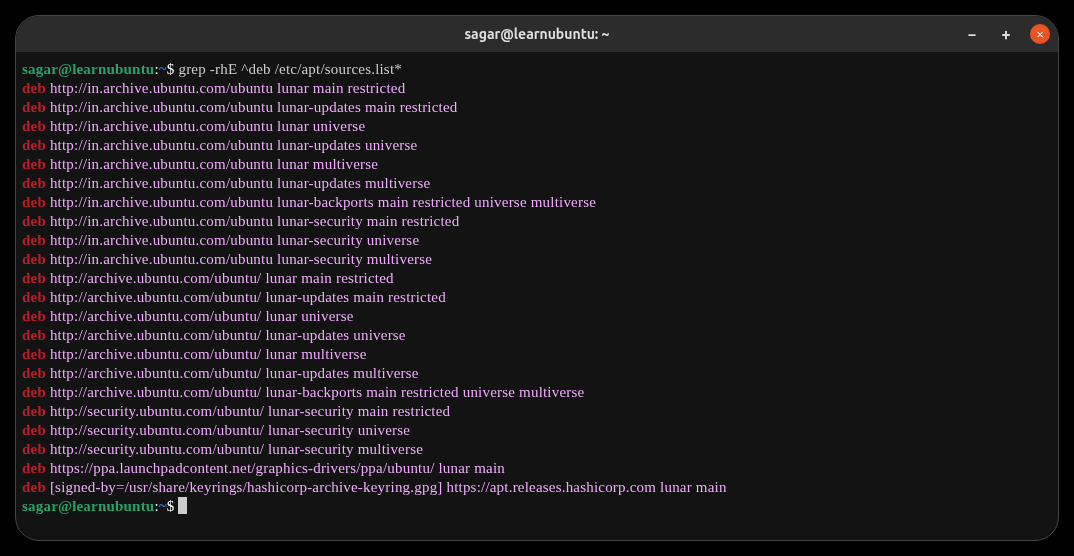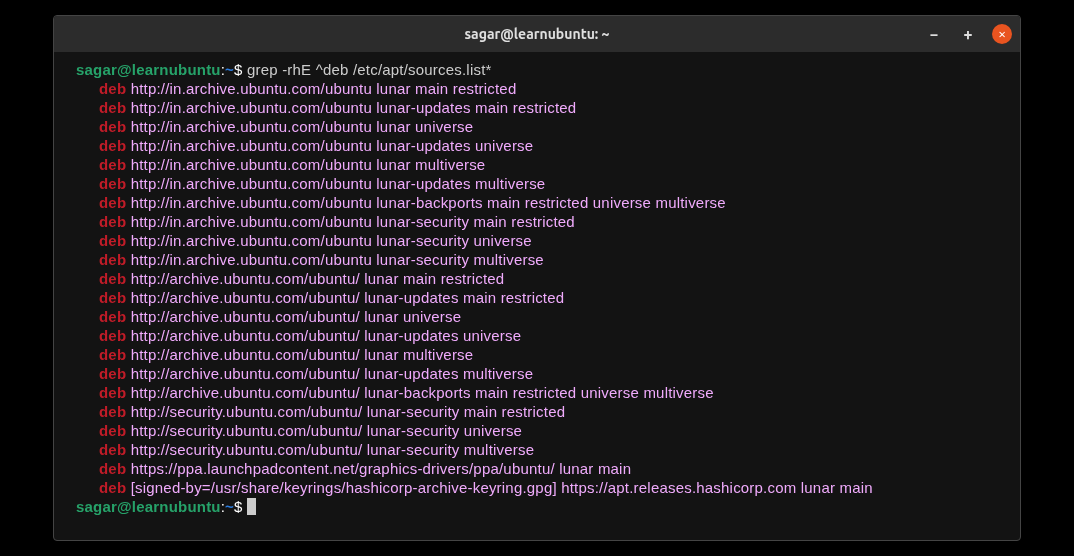--- a/index.html
+++ b/index.html
@@ -10,24 +10,24 @@
     body {
       background: #000;
       width: 1074px;
       height: 556px;
       display: flex;
       align-items: center;
       justify-content: center;
       font-family: 'Ubuntu Mono', 'DejaVu Sans Mono', 'Consolas', monospace;
     }
     .window {
-      width: 968px;
+      width: 1044px;
       height: 526px;
       background: #131313;
-      border-radius: 4px;
+      border-radius: 24px;
       overflow: hidden;
       border: 1px solid #444;
     }
     .titlebar {
       background: #2c2c2c;
       height: 36px;
       display: flex;
       align-items: center;
       position: relative;
       padding: 0 10px;
@@ -66,34 +66,34 @@
       border-radius: 50%;
       display: flex;
       align-items: center;
       justify-content: center;
       color: #fff;
       cursor: pointer;
       font-size: 12px;
       font-weight: bold;
     }
     .terminal-body {
-      padding: 8px 22px;
+      padding: 8px 6px;
       font-size: 15px;
       line-height: 19px;
       color: #cccccc;
       white-space: pre;
-      font-family: Liberation Sans, sans-serif;
+      font-family: Liberation Serif, serif;
       letter-spacing: 0.2px;
     }
     .prompt-user { color: #26a269; font-weight: bold; }
     .prompt-colon { color: #ffffff; }
     .prompt-path { color: #2a7bde; font-weight: bold; }
     .prompt-dollar { color: #ffffff; }
     .cmd { color: #cccccc; }
-    .deb { color: #c01c28; font-weight: bold; margin-left: 23px; }
+    .deb { color: #c01c28; font-weight: bold; }
     .rest { color: #f0abfc; }
     .cursor {
       display: inline-block;
       width: 9px;
       height: 17px;
       background: #cccccc;
       vertical-align: text-bottom;
     }
   </style>
 </head>

